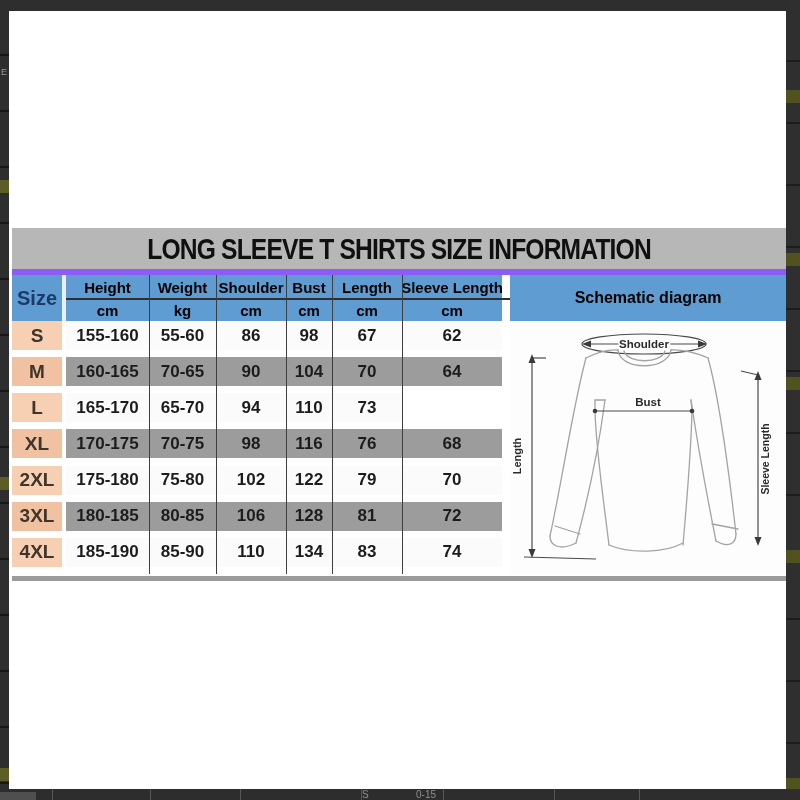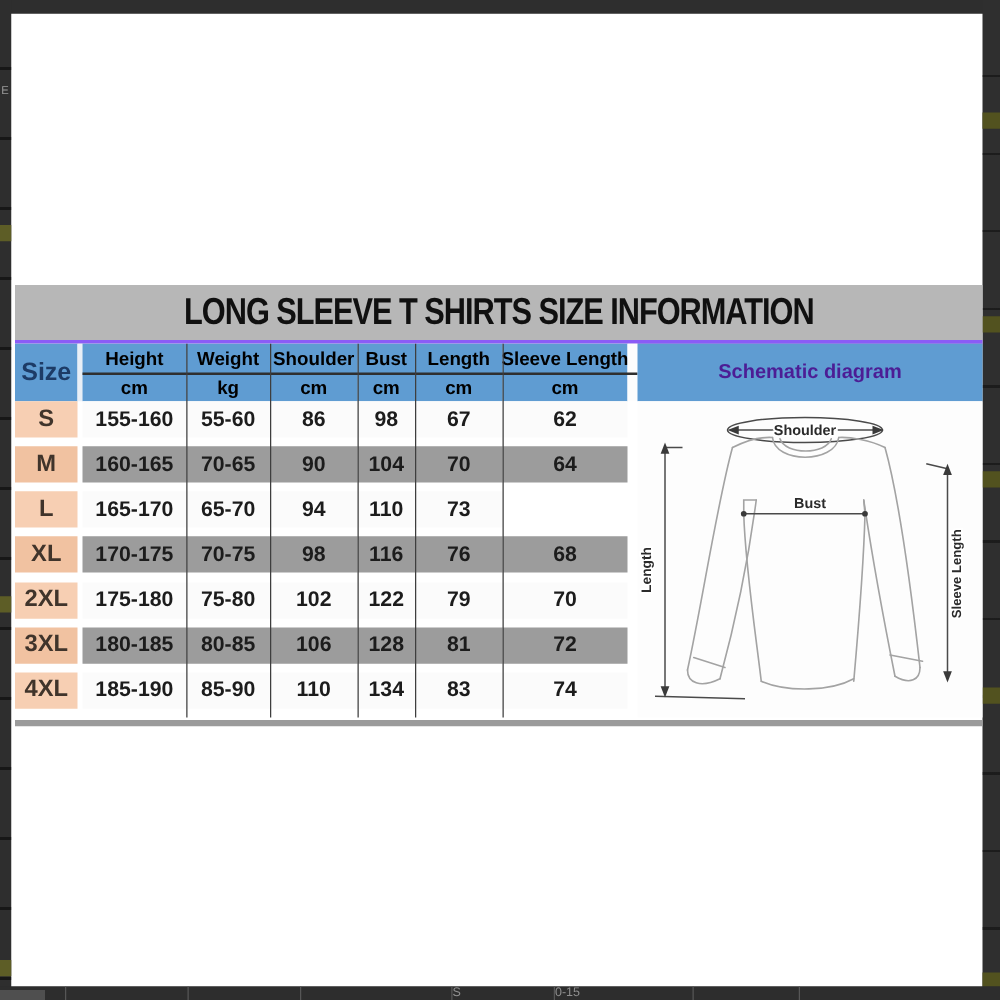--- a/index.html
+++ b/index.html
@@ -15,40 +15,40 @@
   .band-bottom{position:absolute;left:0;top:789px;width:800px;height:11px;background:#2d2d2d;overflow:hidden;}
   .olive{position:absolute;width:9px;height:13px;background:#5d5d26;}
   .olive.r{width:14px;background:#52521f;}
   .edge-glyph{position:absolute;left:1px;top:68px;color:#9a9a9a;font-size:9px;line-height:9px;}
   .bb-div{position:absolute;top:0;width:1px;height:11px;background:#565656;}
   .bb-text{position:absolute;top:0;color:#8f8f8f;font-size:10px;line-height:12px;white-space:nowrap;}
   .bb-box{position:absolute;left:0;top:3px;width:36px;height:8px;background:#4f4f4f;}
 
   
   .banner{position:absolute;left:12px;top:228px;width:774px;height:47px;background:#b7b7b7;
-          display:flex;align-items:center;justify-content:center;border-bottom:3px solid #8b5cf6;box-sizing:border-box;}
+          display:flex;align-items:center;justify-content:center;border-bottom:6px solid #8b5cf6;box-sizing:border-box;}
   .banner h1{margin:0;font-size:30px;font-weight:700;color:#101010;letter-spacing:-1px;
              transform:scaleX(.82);transform-origin:center;white-space:nowrap;}
 
   
   .sizetable{position:absolute;left:12px;top:275px;width:774px;height:299px;display:flex;}
   .tleft{position:relative;width:498px;height:299px;}
   .tright{position:relative;width:276px;height:299px;}
 
   
   .lhead{position:relative;display:flex;height:46px;background:#fff;box-sizing:border-box;}
   .hc{box-sizing:border-box;display:flex;flex-direction:column;background:#5f9cd2;color:#000000;}
   .hc .nm{height:24px;display:flex;align-items:center;justify-content:center;font-size:15px;font-weight:700;white-space:nowrap;}
   .hc .un{height:22px;display:flex;align-items:center;justify-content:center;font-size:15px;font-weight:700;}
   .hsize{width:50px;background:#5f9cd2;color:#1d3b66;display:flex;align-items:center;justify-content:center;
          font-size:20px;font-weight:700;}
   .hspacer{width:4px;background:#e9eff6;}
   .hrspacer{width:8px;background:#fdfdfd;}
   .hdiv{position:absolute;left:54px;top:23px;width:444px;height:2px;background:#2f2f2f;}
-  .rhead{height:46px;background:#5f9cd2;color:#4c1d95;display:flex;align-items:center;justify-content:center;
+  .rhead{height:46px;background:#5f9cd2;color:#000000;display:flex;align-items:center;justify-content:center;
          font-size:16px;font-weight:700;}
 
   
   .lbody{position:relative;height:253px;display:flex;flex-direction:column;}
   .trow{position:relative;height:36.14px;}
   .band{position:absolute;left:0;top:0;width:490px;height:29px;display:flex;}
   .cell{box-sizing:border-box;display:flex;align-items:center;justify-content:center;
         font-size:17px;font-weight:700;color:#1c1c1c;background:#fbfbfb;}
   .cell-size{width:50px;background:#f7cfb3;font-size:19px;font-weight:600;color:#40342b;}
   .spacer{width:4px;background:transparent;}
@@ -91,21 +91,21 @@
   <div class="band-bottom">
     <div class="bb-box"></div>
     <div class="bb-div" style="left:52px"></div>
     <div class="bb-div" style="left:150px"></div>
     <div class="bb-div" style="left:240px"></div>
     <div class="bb-div" style="left:361px"></div>
     <div class="bb-div" style="left:443px"></div>
     <div class="bb-div" style="left:554px"></div>
     <div class="bb-div" style="left:639px"></div>
     <span class="bb-text" style="left:362px">S</span>
-    <span class="bb-text" style="left:444px">0-15</span>
+    <span class="bb-text" style="left:416px">0-15</span>
   </div>
 
   <div class="banner">
     <h1>LONG SLEEVE T SHIRTS SIZE INFORMATION</h1>
   </div>
 
   <div class="sizetable">
     <div class="tleft">
 
       <div class="lhead">

